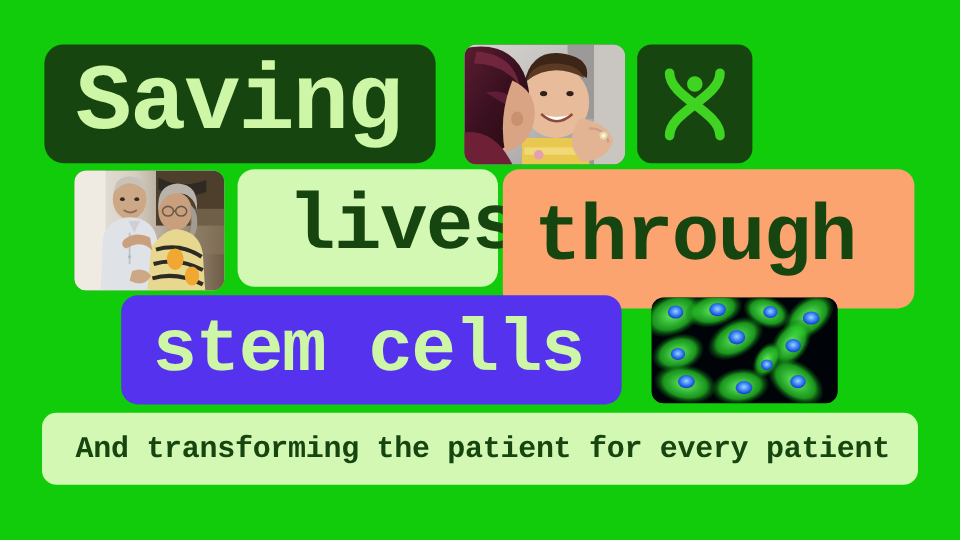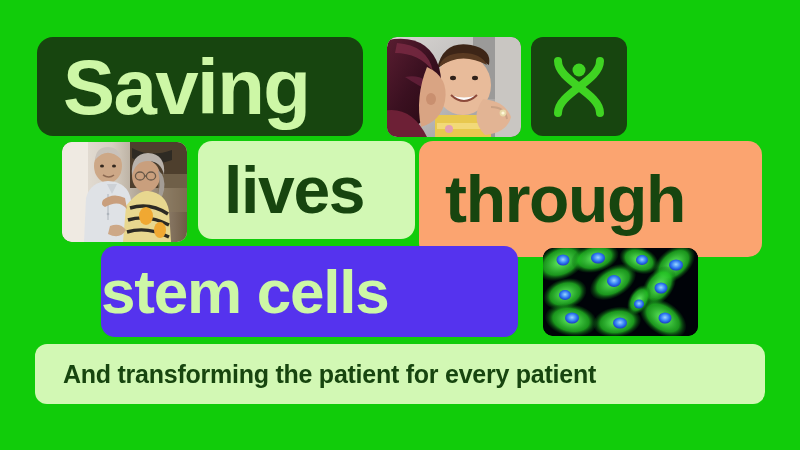--- a/index.html
+++ b/index.html
@@ -6,21 +6,21 @@
     margin: 0;
     padding: 0;
     background: #00c800;
   }
   #stage {
     position: relative;
     width: 800px;
     height: 450px;
     background: #11CC0A;
     overflow: hidden;
-    font-family: Liberation Sans, sans-serif;
+    font-family: Liberation Mono, monospace;
     text-align: center;
     -webkit-font-smoothing: antialiased;
   }
 
   
   .pill {
     position: absolute;
     display: flex;
     align-items: center;
     box-sizing: border-box;
@@ -74,21 +74,21 @@
     left: 62px; top: 142px;
     width: 125px; height: 100px;
     border-radius: 10px;
     overflow: hidden;
     background: #b7a98f;
   }
   #pill-lives {
     left: 198px; top: 141px;
     width: 217px; height: 98px;
     background: #D2F8B4;
-    padding-left: 26px;
+    padding-left: 42px;
   }
   #pill-lives .headline {
     color: #17450F;
     font-size: 66px;
   }
   #pill-through {
     left: 419px; top: 141px;
     width: 343px; height: 116px;
     background: #FBA470;
     padding-left: 26px;
@@ -96,20 +96,21 @@
   #pill-through .headline {
     color: #17450F;
     font-size: 66px;
   }
 
   
   #pill-stem-cells {
     left: 101px; top: 246px;
     width: 417px; height: 91px;
     background: #5533EE;
+    padding-left: 26px;
   }
   #pill-stem-cells .headline {
     color: #CDF7A6;
     font-size: 62px;
   }
   #photo-cells {
     position: absolute;
     left: 543px; top: 248px;
     width: 155px; height: 88px;
     border-radius: 10px;

